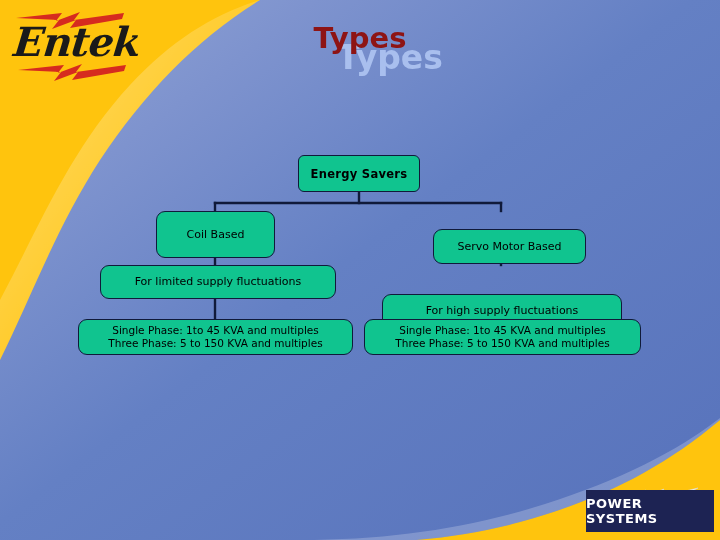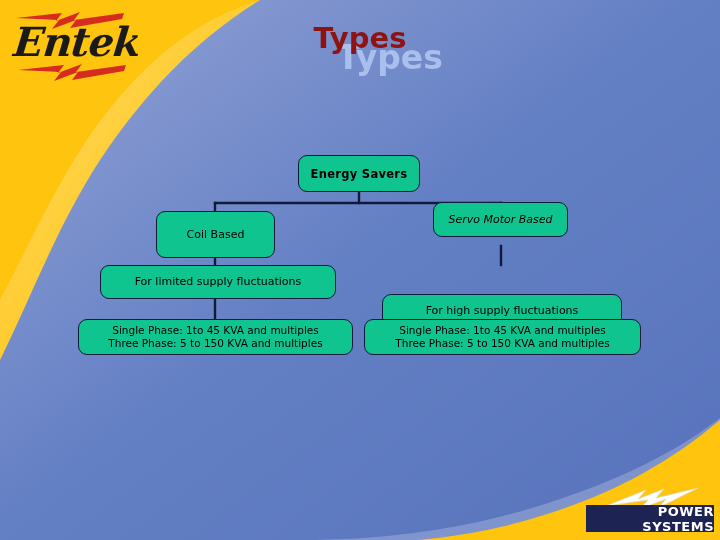--- a/index.html
+++ b/index.html
@@ -66,25 +66,25 @@
     border:1.4px solid #101a3a;
     border-radius:9px;
     color:#000;
     display:flex; align-items:center; justify-content:center;
     text-align:center;
     font-family:"DejaVu Sans", sans-serif;
     font-size:11px;
     line-height:14px;
     white-space:pre;
   }
-  .node.bold { font-weight:700; font-size:11.5px; letter-spacing:0.3px; }
+  .node.bold { font-weight:700; font-size:11.5px; letter-spacing:0.3px;border-radius:6px; }
 
   #node-root      { left:298px; top:155px; width:122px; height:37px; }
   #node-coil      { left:156px; top:211px; width:119px; height:47px; }
-  #node-servo     { left:433px; top:202px; width:135px; height:35px;font-style:italic; }
+  #node-servo     { left:433px; top:229px; width:153px; height:35px; }
   #node-limited   { left:100px; top:265px; width:236px; height:34px;align-items:center; }
   #node-high      { left:382px; top:265px; width:240px; height:34px;margin-top:29px; }
   #node-left-spec { left:78px;  top:319px; width:275px; height:36px; font-size:10.5px; line-height:13px;}
   #node-right-spec{ left:364px; top:319px; width:277px; height:36px; font-size:10.5px; line-height:13px;}
 
   .spec-line { display:block; }
   .node-stack { display:flex; flex-direction:column; align-items:center; justify-content:center; }
 
   
   #ss-logo {
@@ -97,23 +97,23 @@
     font-weight:700; font-size:58px; line-height:58px;
     color:#C8171E;
     text-shadow:1px 1px 0 #8a0f14, 2px 2px 0 #6d0c10;
     letter-spacing:-6px;
   }
   #ss-logo .ss-bolt {
     position:absolute; left:16px; top:36px; width:100px; height:26px;
   }
   #ss-logo .ss-bar {
     position:absolute; left:0; bottom:2px;
-    width:128px; height:27px;
+    width:128px; height:42px;
     background:#1d2353;
-    display:flex; align-items:center; justify-content:center;text-align:right;
+    display:flex; align-items:center; justify-content:center;
   }
   #ss-logo .ss-bar-text {
     font-family:"DejaVu Sans", sans-serif;
     font-weight:700; font-size:13px; letter-spacing:0.5px;
     color:#ffffff;
   }
 </style>
 </head>
 <body>
 

